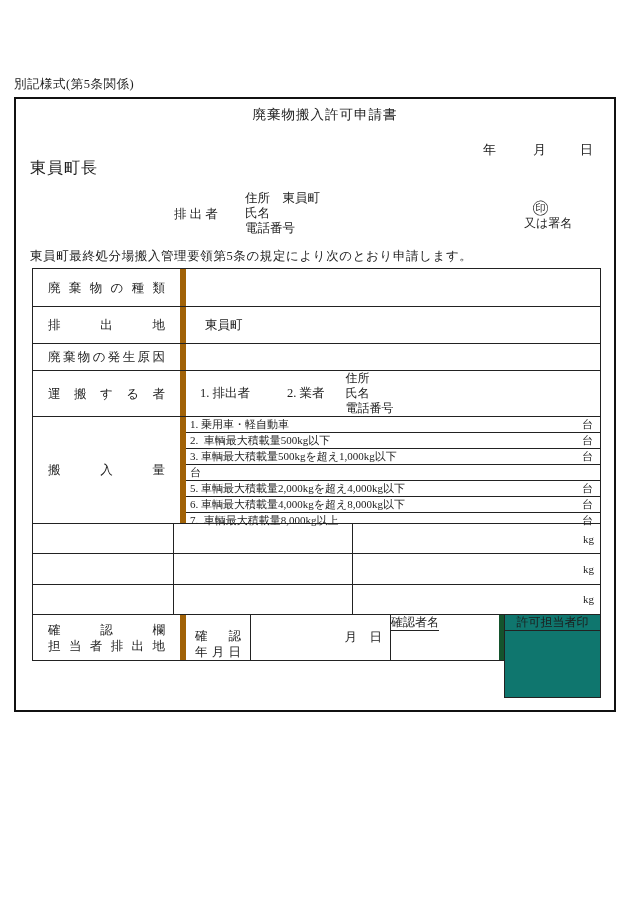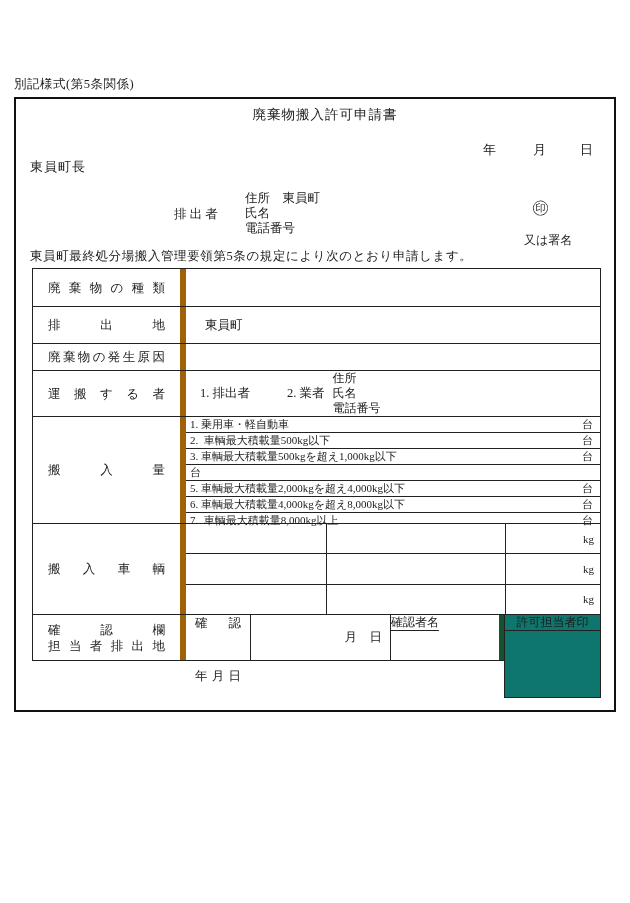--- a/index.html
+++ b/index.html
@@ -11,26 +11,26 @@
   }
   .abs { position:absolute; }
 
   .form-note { left:14px; top:76px; font-size:12.5px; letter-spacing:0.5px; }
 
   .form-box { left:14px; top:97px; width:602px; height:615px; border:2px solid #111; background:#fff; }
 
   .doc-title { left:24px; top:106px; width:602px; text-align:center; font-size:13.5px; letter-spacing:1px; }
 
   .date-char { top:141px; font-size:13px; }
-  .addressee { left:30px; top:158px; font-size:13px; letter-spacing:1px; }
+  .addressee { left:30px; top:158px; font-size:16px; letter-spacing:1px; }
 
   .applicant-label { left:174px; top:206px; font-size:12.5px; }
   .applicant-fields { left:245px; top:191px; font-size:12.5px; line-height:15px; }
   .seal-mark { left:532px; top:196px; font-size:17px; }
-  .seal-note { left:524px; top:232px; font-size:12px; }
+  .seal-note { left:524px; top:215px; font-size:12px; }
 
   .declaration { left:30px; top:248px; font-size:12.5px; letter-spacing:0.6px; white-space:pre; }
 
   
   .main-table { left:32px; top:268px; width:569px; border:1px solid #222; background:#fff; }
   .t-row { display:flex; border-bottom:1px solid #222; }
   .t-row:last-child { border-bottom:none; }
 
   .label-cell {
     width:153px; border-right:6px solid #a16207; display:flex;
@@ -44,21 +44,21 @@
 
   .r1 { height:38px; } .r2 { height:37px; } .r3 { height:27px; }
   .r4 { height:46px; } .r-amount { height:107px; } .r-veh { height:91px; }
   .r-bottom { height:45px; }
 
   .origin-value { padding-left:19px; }
 
   .carrier-content { display:flex; align-items:center; }
   .carrier-opt1 { margin-left:14px; white-space:pre; }
   .carrier-opt2 { margin-left:37px; white-space:pre; }
-  .carrier-fields { margin-left:8px; font-size:12px; line-height:15px; }
+  .carrier-fields { margin-left:21px; font-size:12px; line-height:15px; }
 
   .amount-rows { flex:1; display:flex; flex-direction:column; }
   .amount-row {
     flex:1; display:flex; justify-content:space-between; align-items:center;
     border-bottom:1px solid #222; padding:0 7px 0 4px; font-size:11px;
   }
   .amount-row:last-child { border-bottom:none; }
   .amount-item { white-space:pre; }
 
   .veh-block { flex:1; display:flex; flex-direction:column; }
@@ -67,21 +67,21 @@
   .vh-reg   { width:179px; border-right:1px solid #222; text-align:justify; text-align-last:justify; padding:0 19px; line-height:19px; }
   .vh-load  { flex:1; text-align:center; line-height:19px; }
   .veh-row  { flex:1; display:flex; border-bottom:1px solid #222; }
   .veh-row:last-child { border-bottom:none; }
   .vr-type { width:141px; border-right:1px solid #222; }
   .vr-reg  { width:179px; border-right:1px solid #222; }
   .vr-load { flex:1; display:flex; align-items:center; justify-content:flex-end; padding-right:6px; font-size:11px; }
 
   .confirm-date-cell {
     width:65px; border-right:1px solid #222; display:flex;
-    flex-direction:column; justify-content:flex-start;gap:37px;
+    flex-direction:column; justify-content:flex-end;
   }
   .confirm-date-cell .jline {
     text-align:justify; text-align-last:justify; padding:0 9px;
     font-size:12.5px; line-height:16px;
   }
   .date-cell {
     width:140px; border-right:1px solid #222; display:flex;
     align-items:center; justify-content:flex-end; padding-right:8px;
     font-size:12.5px; white-space:pre;
   }
@@ -191,23 +191,20 @@
           <span>台</span>
         </div>
         <div class="amount-row">
           <span class="amount-item">7.  車輌最大積載量8,000kg以上</span>
           <span>台</span>
         </div>
       </div>
     </div>
 
     <div class="t-row r-veh">
-      <div class="label-cell">
-        <div class="jline">搬入車輌</div>
-      </div>
       <div class="veh-block">
         <div class="veh-row">
           <div class="vr-type"></div>
           <div class="vr-reg"></div>
           <div class="vr-load">kg</div>
         </div>
         <div class="veh-row">
           <div class="vr-type"></div>
           <div class="vr-reg"></div>
           <div class="vr-load">kg</div>

